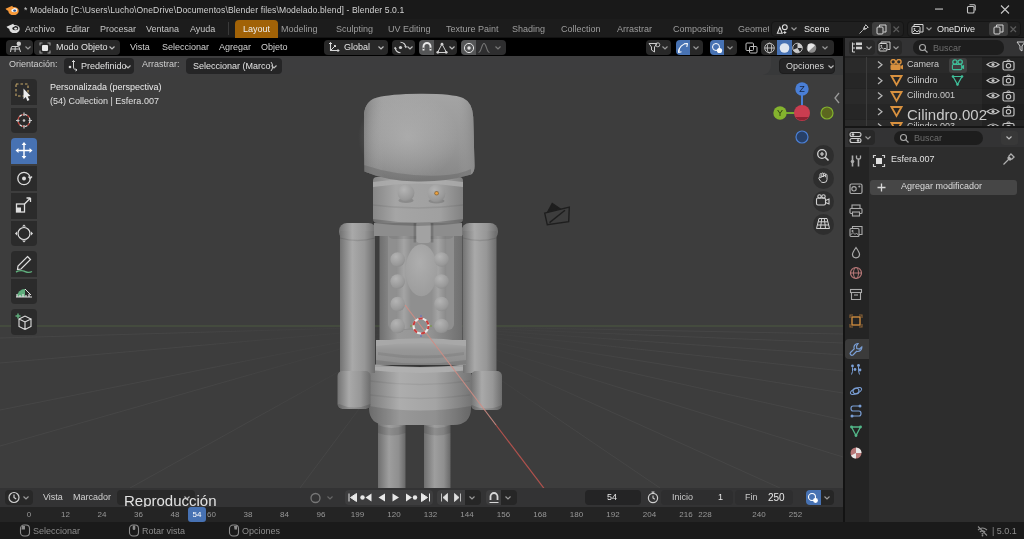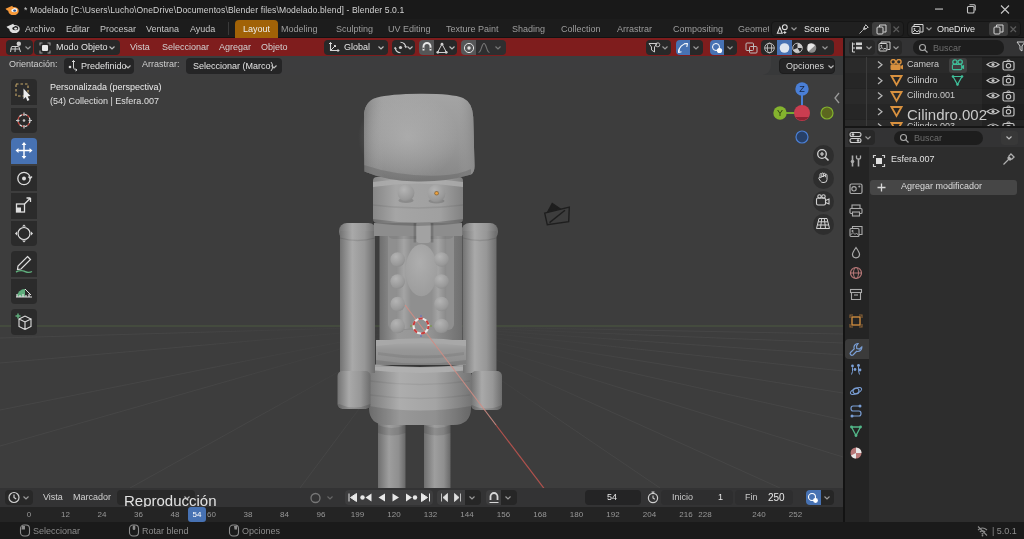--- a/index.html
+++ b/index.html
@@ -14,21 +14,21 @@
 #titlebar .ttext { position:absolute; left:24px; top:4.5px; font-size:8.6px; color:#d2d2d2; white-space:nowrap; letter-spacing:0.1px; }
 .winbtn { position:absolute; top:0; width:30px; height:19px; }
 
 
 #topbar { left:0; top:19px; width:1024px; height:19px; background:#1c1c1c; border-bottom:1px solid #121212; }
 .menu { position:absolute; top:4.5px; font-size:9px; color:#c6c6c6; }
 .tab { position:absolute; top:1px; height:18px; line-height:18px; font-size:9px; color:#9d9d9d; white-space:nowrap; }
 .tab.active { background:#a16207; color:#ececec; border-radius:4px 4px 0 0; }
 
 
-#vp-header { left:0; top:38px; width:843px; height:18px; background:#7f1d1d; }
+#vp-header { left:0; top:38px; width:843px; height:18px; background:#000000; }
 #tool-row { left:0; top:56px; width:843px; height:19px; }
 #tool-row-main { position:absolute; left:0; top:0; width:771px; height:19px; background:#3d3d3e; border-radius:0 0 9px 0; }
 .hmenu { position:absolute; top:4px; font-size:9px; color:#d2d2d2; }
 .pill { position:absolute; background:#282828; border-radius:4px; color:#e2e2e2; font-size:9px; }
 .lbl { position:absolute; font-size:9px; color:#cfcfcf; }
 
 
 #viewport { left:0; top:75px; width:843px; height:413px; background:#3d3d3d; overflow:hidden; }
 .vtext1 { position:absolute; left:50px; top:82px; font-size:9px; color:#ececec; }
 .vtext2 { position:absolute; left:50px; top:95.5px; font-size:9px; color:#e0e0e0; }
@@ -936,21 +936,21 @@
 <div id="statusbar" class="abs">
   <svg class="abs" style="left:19px;top:2.5px" width="12" height="13" viewBox="0 0 12 13">
     <rect x="1.5" y="1" width="9" height="11" rx="3.5" fill="none" stroke="#8d8d8d" stroke-width="1.1"></rect>
     <path d="M3 2 H6 V5.5 H2.5 Z" fill="#8d8d8d"></path>
   </svg>
   <div class="sbtext" style="left:33px">Seleccionar</div>
   <svg class="abs" style="left:128px;top:2.5px" width="12" height="13" viewBox="0 0 12 13">
     <rect x="1.5" y="1" width="9" height="11" rx="3.5" fill="none" stroke="#8d8d8d" stroke-width="1.1"></rect>
     <rect x="4.7" y="1.5" width="2.6" height="4.5" rx="1.2" fill="#8d8d8d"></rect>
   </svg>
-  <div class="sbtext" style="left:142px">Rotar blend</div>
+  <div class="sbtext" style="left:142px">Rotar vista</div>
   <svg class="abs" style="left:228px;top:2.5px" width="12" height="13" viewBox="0 0 12 13">
     <rect x="1.5" y="1" width="9" height="11" rx="3.5" fill="none" stroke="#8d8d8d" stroke-width="1.1"></rect>
     <path d="M6 2 H9 V5.5 H6.5 Z" fill="#8d8d8d"></path>
   </svg>
   <div class="sbtext" style="left:242px">Opciones</div>
   <svg class="abs" style="left:976px;top:3px" width="13" height="12" viewBox="0 0 13 12">
     <path d="M2 5 Q6.5 1 11 5 M3.8 7 Q6.5 4.8 9.2 7 M5.6 9 Q6.5 8.2 7.4 9" fill="none" stroke="#8d8d8d" stroke-width="1.1"></path>
     <circle cx="6.5" cy="10.5" r="0.9" fill="#8d8d8d"></circle>
     <path d="M2 1.5 L11 10.5" stroke="#8d8d8d" stroke-width="1.1"></path>
   </svg>

